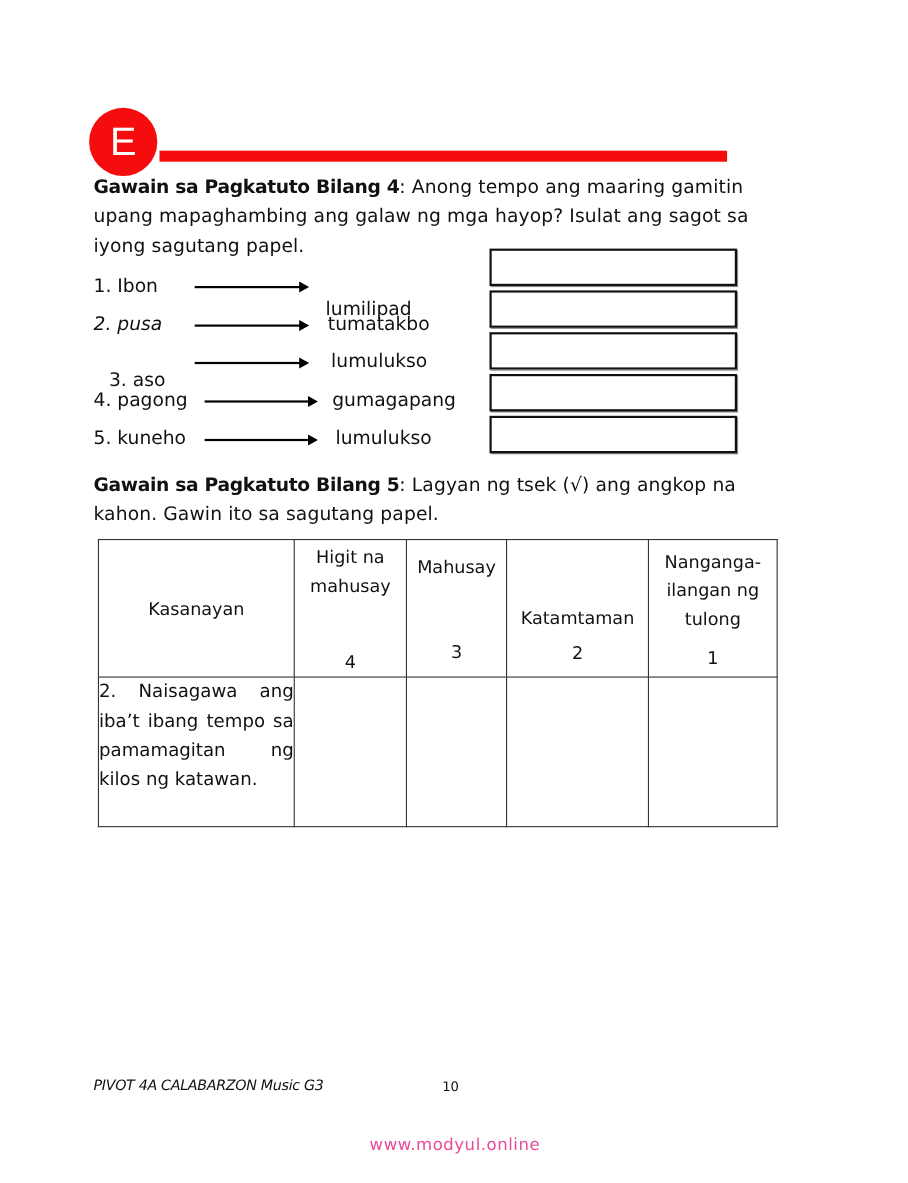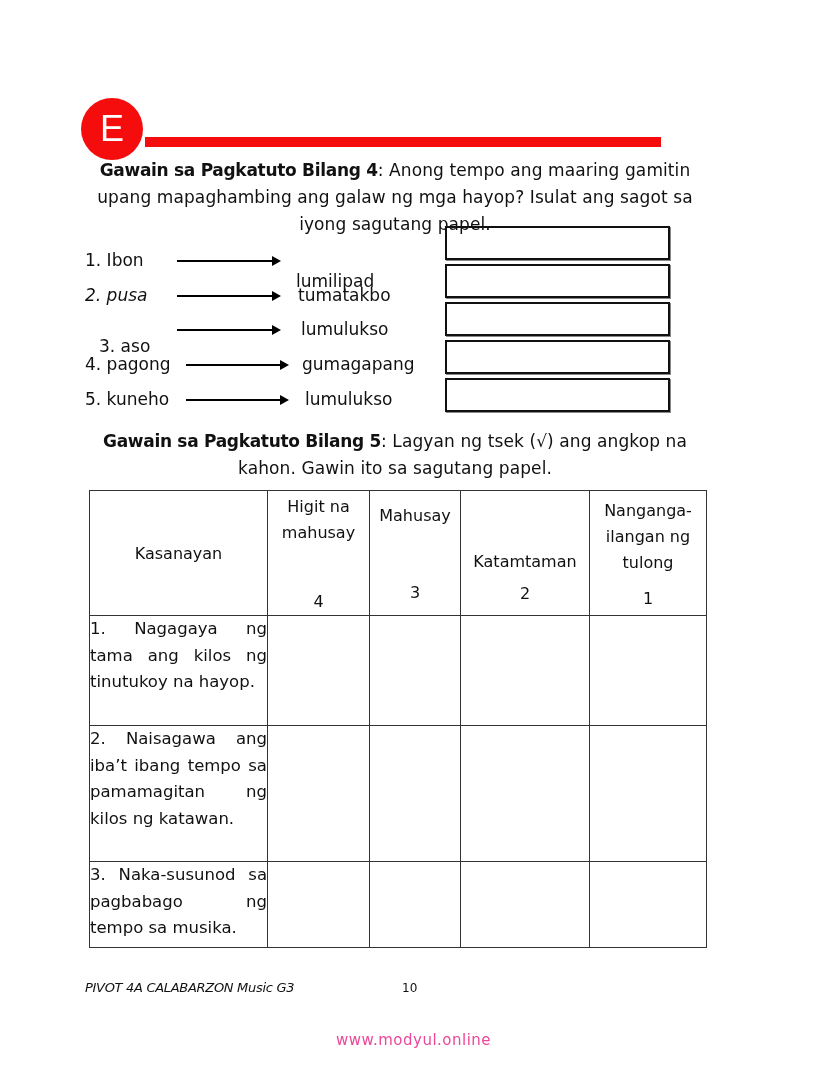--- a/index.html
+++ b/index.html
@@ -3,21 +3,21 @@
 <meta charset="utf-8">
 <style>
   html, body { margin: 0; padding: 0; background: #ffffff; }
   body { width: 825px; height: 1075px; position: relative; overflow: hidden;
          font-family: "DejaVu Sans", sans-serif; color: #111; }
   .abs { position: absolute; }
   .e-circle { left: 81px; top: 98px; width: 62px; height: 62px; border-radius: 50%;
               background: #f50c0c; color: #fff; font-size: 36px; line-height: 62px;
               text-align: center; font-family: "Liberation Sans", sans-serif; }
   .e-bar { left: 145px; top: 137px; width: 516px; height: 10px; background: #f50c0c; }
-  .para { left: 85px; width: 620px; font-size: 17px; line-height: 27px; letter-spacing: 0.1px; text-align: center; }
+  .para { left: 85px; width: 620px; font-size: 17px; line-height: 27px; letter-spacing: 0.1px; }
   .para b { font-weight: bold; letter-spacing: -0.3px; }
   .item { position: absolute; left: 85px; font-size: 17px; line-height: 20px; }
   .arrow { position: absolute; height: 2px; background: #000; }
   .arrow::after { content: ""; position: absolute; right: -2px; top: -4px;
                   border-left: 9px solid #000; border-top: 5px solid transparent; border-bottom: 5px solid transparent; }
   .ans { position: absolute; font-size: 17px; line-height: 20px; }
   .box { position: absolute; left: 445px; width: 221px; height: 30px; border: 2px solid #111;
          box-shadow: 1px 1px 0 #888; }
   table.rubric { position: absolute; left: 89px; top: 490px; border-collapse: collapse;
                  font-size: 16px; }
@@ -108,36 +108,22 @@
         <div class="hnum" style="top:93px;">2</div>
       </div>
     </td>
     <td style="width:116px;">
       <div class="hcell">
         <div class="htext" style="top:7px;padding:0 14px;">Nanganga-ilangan ng tulong</div>
         <div class="hnum" style="top:98px;">1</div>
       </div>
     </td>
   </tr>
-  <tr style="height:110px;">
-    <td class="skill">1. Nagagaya ng tama ang kilos ng tinutukoy na hayop.</td>
-    <td></td>
-    <td></td>
-    <td></td>
-    <td></td>
-  </tr>
   <tr style="height:136px;">
     <td class="skill">2. Naisagawa ang iba’t ibang tempo sa pamamagitan ng kilos ng katawan.</td>
-    <td></td>
-    <td></td>
-    <td></td>
-    <td></td>
-  </tr>
-  <tr style="height:86px;">
-    <td class="skill">3. Naka-susunod sa pagbabago ng tempo sa musika.</td>
     <td></td>
     <td></td>
     <td></td>
     <td></td>
   </tr>
 </tbody>
   </table>
 
 <div class="abs footer-left">PIVOT 4A CALABARZON Music G3</div>
 <div class="abs footer-page">10</div>

